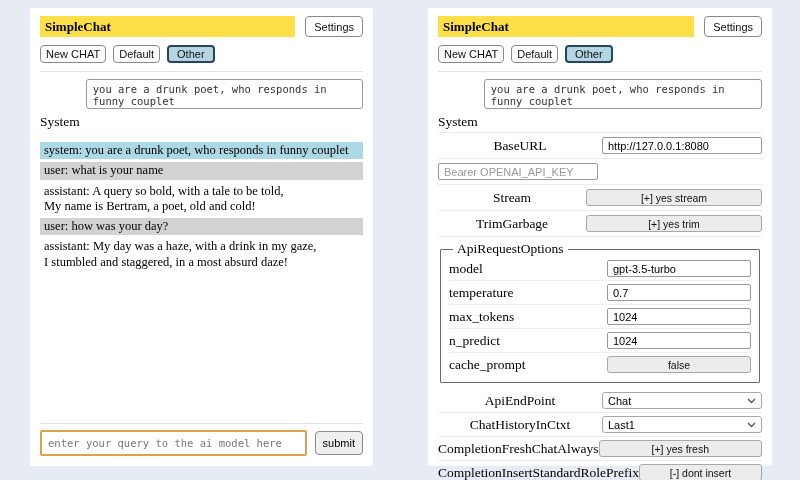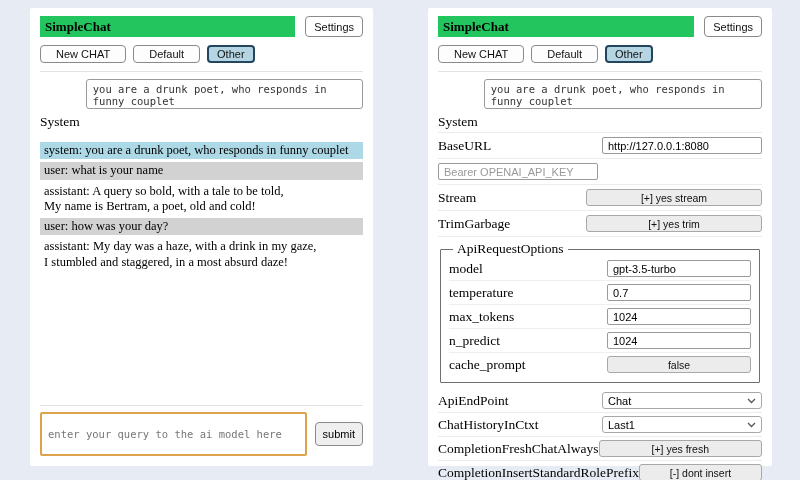--- a/index.html
+++ b/index.html
@@ -18,40 +18,40 @@
     display: flex;
     flex-direction: column;
   }
   #chat-panel { left: 30px; width: 343px; }
   #settings-panel { left: 428px; width: 344px; }
 
   
   .titlebar { display: flex; align-items: stretch; }
   .titlebar-bg {
     flex: 1;
-    background: #22c55e;
+    background: #fde047;
     font-family: "Liberation Serif", serif;
     font-weight: bold;
     font-size: 13px;
     padding: 3px 5px 2px 5px;
     color: #000;
   }
   .btn {
     font-family: "Liberation Sans", sans-serif;
     font-size: 11px;
     color: #111;
     background: #fdfdfd;
     border: 1px solid #8a8a8a;
     border-radius: 4px;
     padding: 2px 8px;
     cursor: pointer;
   }
   .settings-btn { margin-left: 10px; background: #fff; }
   .toolbar { margin-top: 8px; display: flex; gap: 7px; }
-  .toolbar .btn { padding: 2px 15px; }
+  .toolbar .btn { padding: 2px 5px; }
   .toolbar .btn.active {
     background: #b5d5e3;
     border: 2px solid #24455e;
     padding: 1px 8px;
   }
   .divider {
     border-top: 1px solid #e2e2e2;
     margin: 8px 0 0 0;
   }
   .system-row { display: flex; margin-top: 7px; align-items: flex-start; }
@@ -89,21 +89,21 @@
   .msg-system { background: #add8e6; }
   .msg-user { background: #d2d2d2; }
   .msg-assistant { background: #ffffff; }
 
   
   .footer { margin-top: auto; }
   .footer .divider { margin-bottom: 6px; }
   .input-row { display: flex; align-items: center; gap: 8px; }
   .query-input {
     flex: 1;
-    height: 44px;
+    height: 26px;
     border: 1px solid #9a9a9a;
     border-radius: 2px;
     font-family: "DejaVu Sans Mono", monospace;
     font-size: 10.5px;
     padding: 2px 6px;
     color: #333;
     outline: none;
   }
   .query-input::placeholder { color: #777; opacity: 1; }
   .query-input.focused { border: 2px solid #dda24b; }
@@ -118,21 +118,21 @@
   }
 
   
   .settings-list { margin-top: 2px; border-top: 1px solid #ececec; }
   .srow {
     display: flex;
     align-items: center;
     padding: 4px 0;
     border-bottom: 1px solid #ececec;
   }
-  .srow .label-serif { flex: 1; }
+  .srow .label-serif { flex: 1; text-align: center; }
   .sinput {
     width: 160px;
     height: 17px;
     border: 1px solid #9a9a9a;
     border-radius: 2px;
     font-family: "Liberation Sans", sans-serif;
     font-size: 11px;
     color: #000;
     padding: 1px 5px;
     outline: none;

